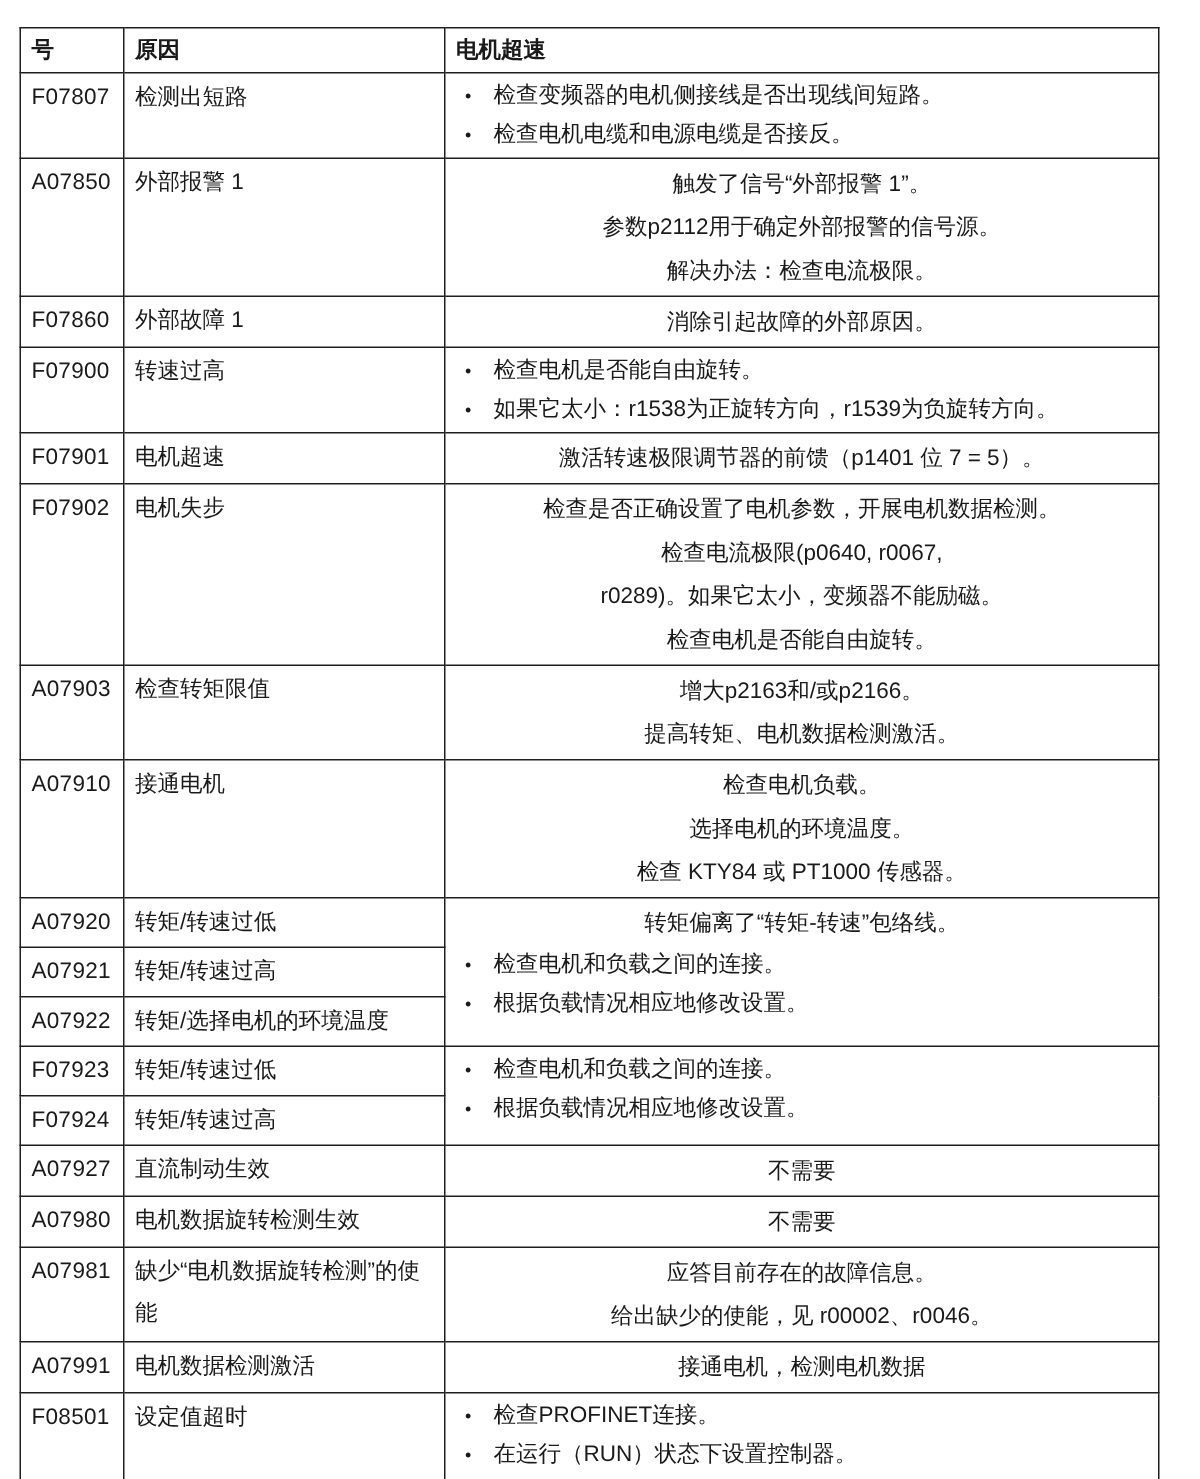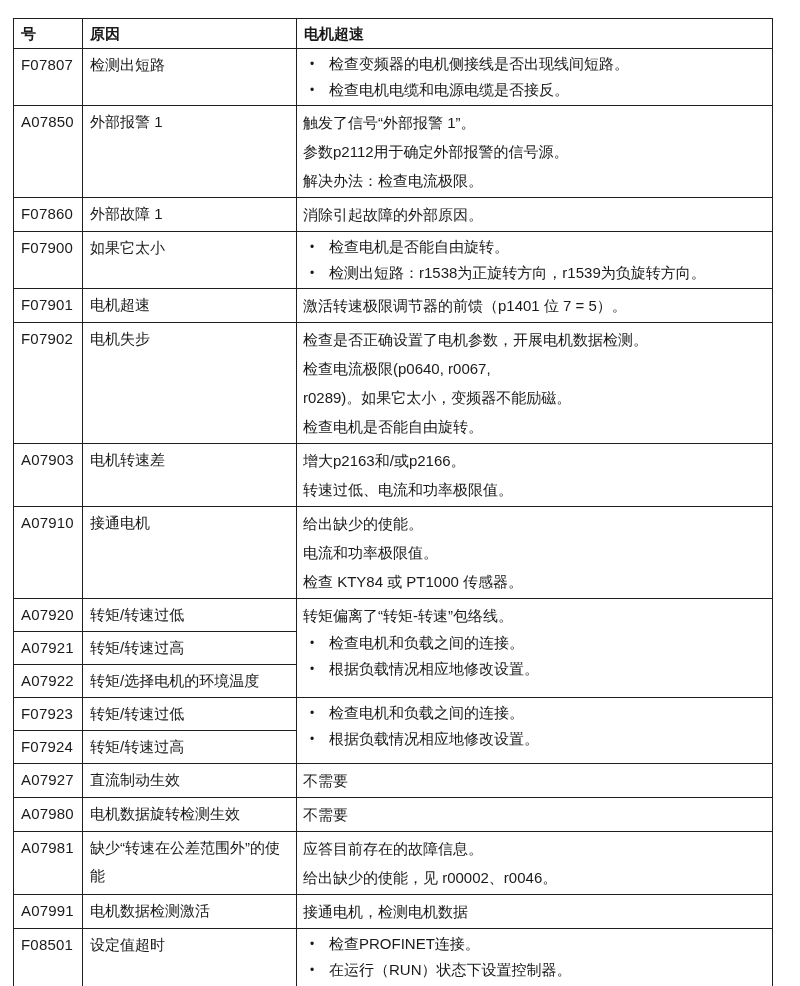--- a/index.html
+++ b/index.html
@@ -55,20 +55,21 @@
   }
   td.cause-cell {
     line-height: 28px;
   }
   td.solution-cell {
     padding-left: 6px;
   }
   .para {
     margin: 0;
     line-height: 29px;
+    text-align: center;
   }
   .bullet {
     display: flex;
     line-height: 26px;
   }
   .bullet .dot {
     flex: none;
     width: 26px;
     padding-left: 7px;
     font-size: 12px;
@@ -120,29 +121,29 @@
         </tr>
         <tr>
           <td class="code-cell">F07860</td>
           <td class="cause-cell">外部故障 1</td>
           <td class="solution-cell">
             <p class="para">消除引起故障的外部原因。</p>
           </td>
         </tr>
         <tr>
           <td class="code-cell">F07900</td>
-          <td class="cause-cell">如果它太小</td>
+          <td class="cause-cell">转速过高</td>
           <td class="solution-cell">
             <div class="bullet">
               <span class="dot">•</span>
               <span class="txt">检查电机是否能自由旋转。</span>
             </div>
             <div class="bullet">
               <span class="dot">•</span>
-              <span class="txt">检测出短路：r1538为正旋转方向，r1539为负旋转方向。</span>
+              <span class="txt">如果它太小：r1538为正旋转方向，r1539为负旋转方向。</span>
             </div>
           </td>
         </tr>
         <tr>
           <td class="code-cell">F07901</td>
           <td class="cause-cell">电机超速</td>
           <td class="solution-cell">
             <p class="para">激活转速极限调节器的前馈（p1401 位 7 = 5）。</p>
           </td>
         </tr>
@@ -151,32 +152,32 @@
           <td class="cause-cell">电机失步</td>
           <td class="solution-cell">
             <p class="para">检查是否正确设置了电机参数，开展电机数据检测。</p>
             <p class="para">检查电流极限(p0640, r0067,</p>
             <p class="para">r0289)。如果它太小，变频器不能励磁。</p>
             <p class="para">检查电机是否能自由旋转。</p>
           </td>
         </tr>
         <tr>
           <td class="code-cell">A07903</td>
-          <td class="cause-cell">电机转速差</td>
+          <td class="cause-cell">检查转矩限值</td>
           <td class="solution-cell">
             <p class="para">增大p2163和/或p2166。</p>
-            <p class="para">转速过低、电流和功率极限值。</p>
+            <p class="para">提高转矩、电机数据检测激活。</p>
           </td>
         </tr>
         <tr>
           <td class="code-cell">A07910</td>
           <td class="cause-cell">接通电机</td>
           <td class="solution-cell">
-            <p class="para">给出缺少的使能。</p>
-            <p class="para">电流和功率极限值。</p>
+            <p class="para">检查电机负载。</p>
+            <p class="para">选择电机的环境温度。</p>
             <p class="para">检查 KTY84 或 PT1000 传感器。</p>
           </td>
         </tr>
         <tr>
           <td class="code-cell">A07920</td>
           <td class="cause-cell">转矩/转速过低</td>
           <td class="solution-cell" rowspan="3">
             <p class="para">转矩偏离了“转矩-转速”包络线。</p>
             <div class="bullet">
               <span class="dot">•</span>
@@ -223,21 +224,21 @@
         </tr>
         <tr>
           <td class="code-cell">A07980</td>
           <td class="cause-cell">电机数据旋转检测生效</td>
           <td class="solution-cell">
             <p class="para">不需要</p>
           </td>
         </tr>
         <tr>
           <td class="code-cell">A07981</td>
-          <td class="cause-cell">缺少“转速在公差范围外”的使能</td>
+          <td class="cause-cell">缺少“电机数据旋转检测”的使能</td>
           <td class="solution-cell">
             <p class="para">应答目前存在的故障信息。</p>
             <p class="para">给出缺少的使能，见 r00002、r0046。</p>
           </td>
         </tr>
         <tr>
           <td class="code-cell">A07991</td>
           <td class="cause-cell">电机数据检测激活</td>
           <td class="solution-cell">
             <p class="para">接通电机，检测电机数据</p>

